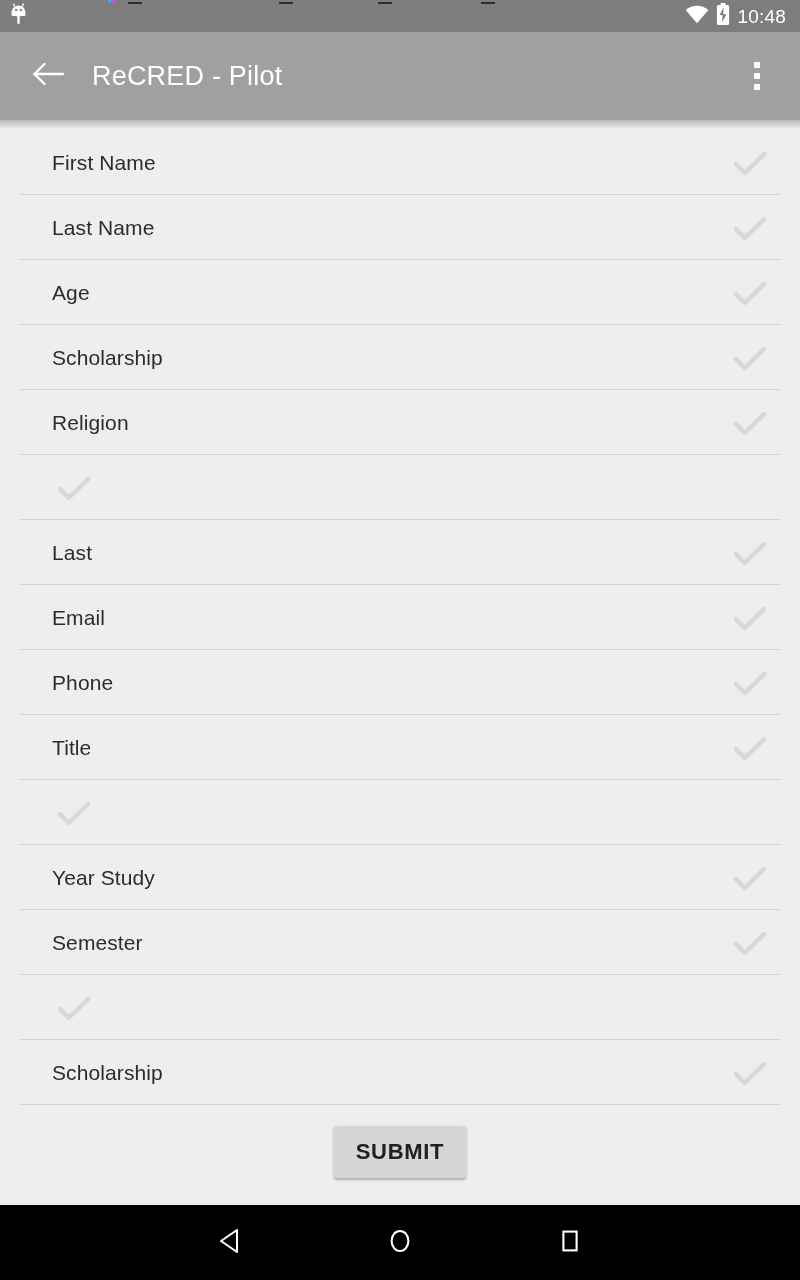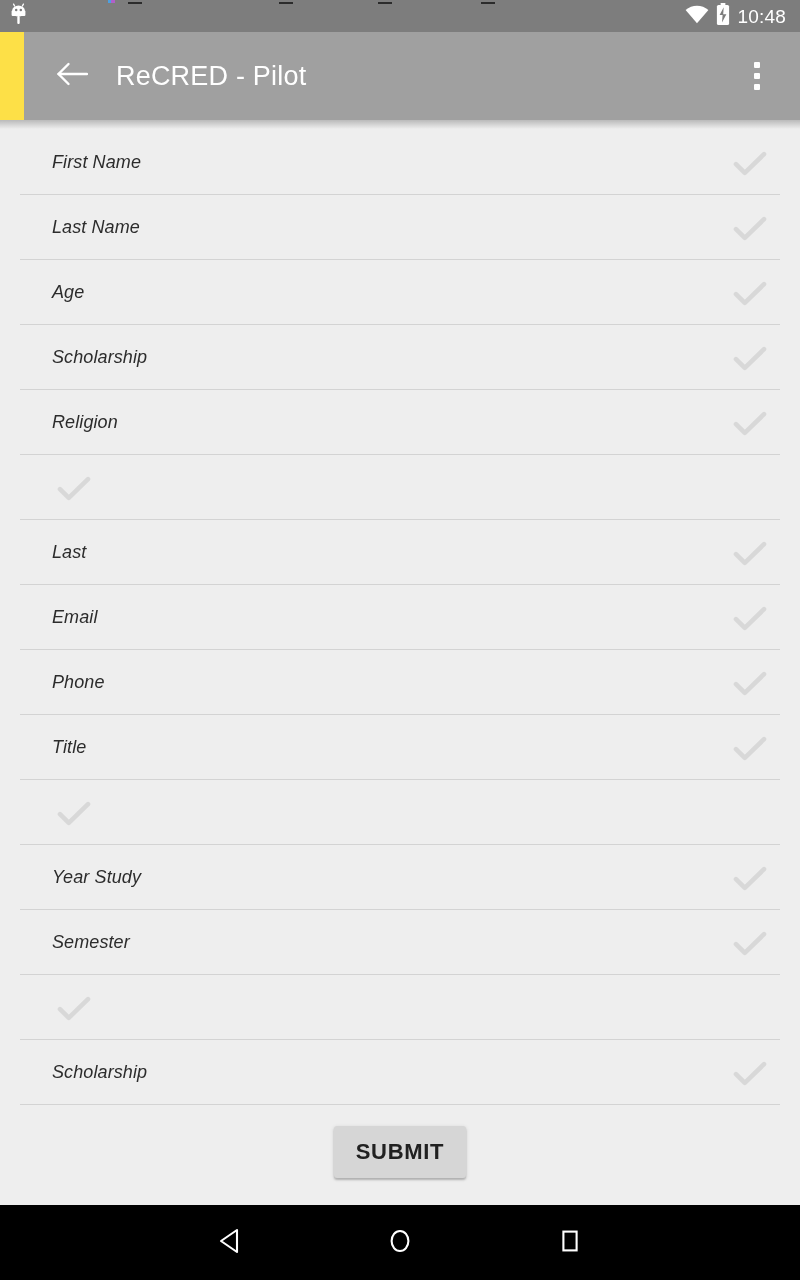--- a/index.html
+++ b/index.html
@@ -7,21 +7,21 @@
     width:800px; height:1280px;
     font-family:"Liberation Sans", sans-serif;
     background:#eeeeee;
     overflow:hidden;
   }
 
   #phone {
     position:relative;
     width:800px; height:1280px;
     display:flex; flex-direction:column;
-    background:#fde047;
+    background:#b91c1c;
   }
 
   
   .status-bar {
     position:relative;
     height:32px; flex:0 0 32px;
     background:#7d7d7d;
     display:flex; align-items:center;
     padding:0 14px 0 10px;
     color:#ffffff;
@@ -50,21 +50,21 @@
     background:linear-gradient(90deg,#4ea0e0 0 40%, #b060c8 40% 100%);
     display:block;
   }
 
   
   .app-bar {
     height:88px; flex:0 0 88px;
     background:#a0a0a0;
     display:flex; align-items:center;
     padding:0 22px 0 26px;
-    position:relative; z-index:5;margin-left:24px;
+    position:relative; z-index:5;
   }
   .back-btn {
     width:44px; height:44px;
     display:flex; align-items:center; justify-content:center;
     flex:0 0 auto;
   }
   .app-title {
     color:#ffffff;
     font-size:27px;
     font-weight:500;
@@ -105,27 +105,26 @@
     display:flex; align-items:center;
     padding:0 20px 0 52px;
     background:#eeeeee;
   }
   .field-row::after {
     content:"";
     position:absolute; left:20px; right:20px; bottom:0;
     height:1px; background:#d3d3d3;
   }
   .field-label {
-    font-size:18px;
+    font-size:21px;
     color:#2c2c2c;
     font-weight:400;
     letter-spacing:0.1px;
     flex:1 1 auto;
     white-space:nowrap;
-    font-style:italic;
   }
   .check-icon {
     flex:0 0 auto;
     width:44px; height:44px;
     display:flex; align-items:center; justify-content:center;
     margin-right:8px;
   }
 
   
   .submit-wrap {

